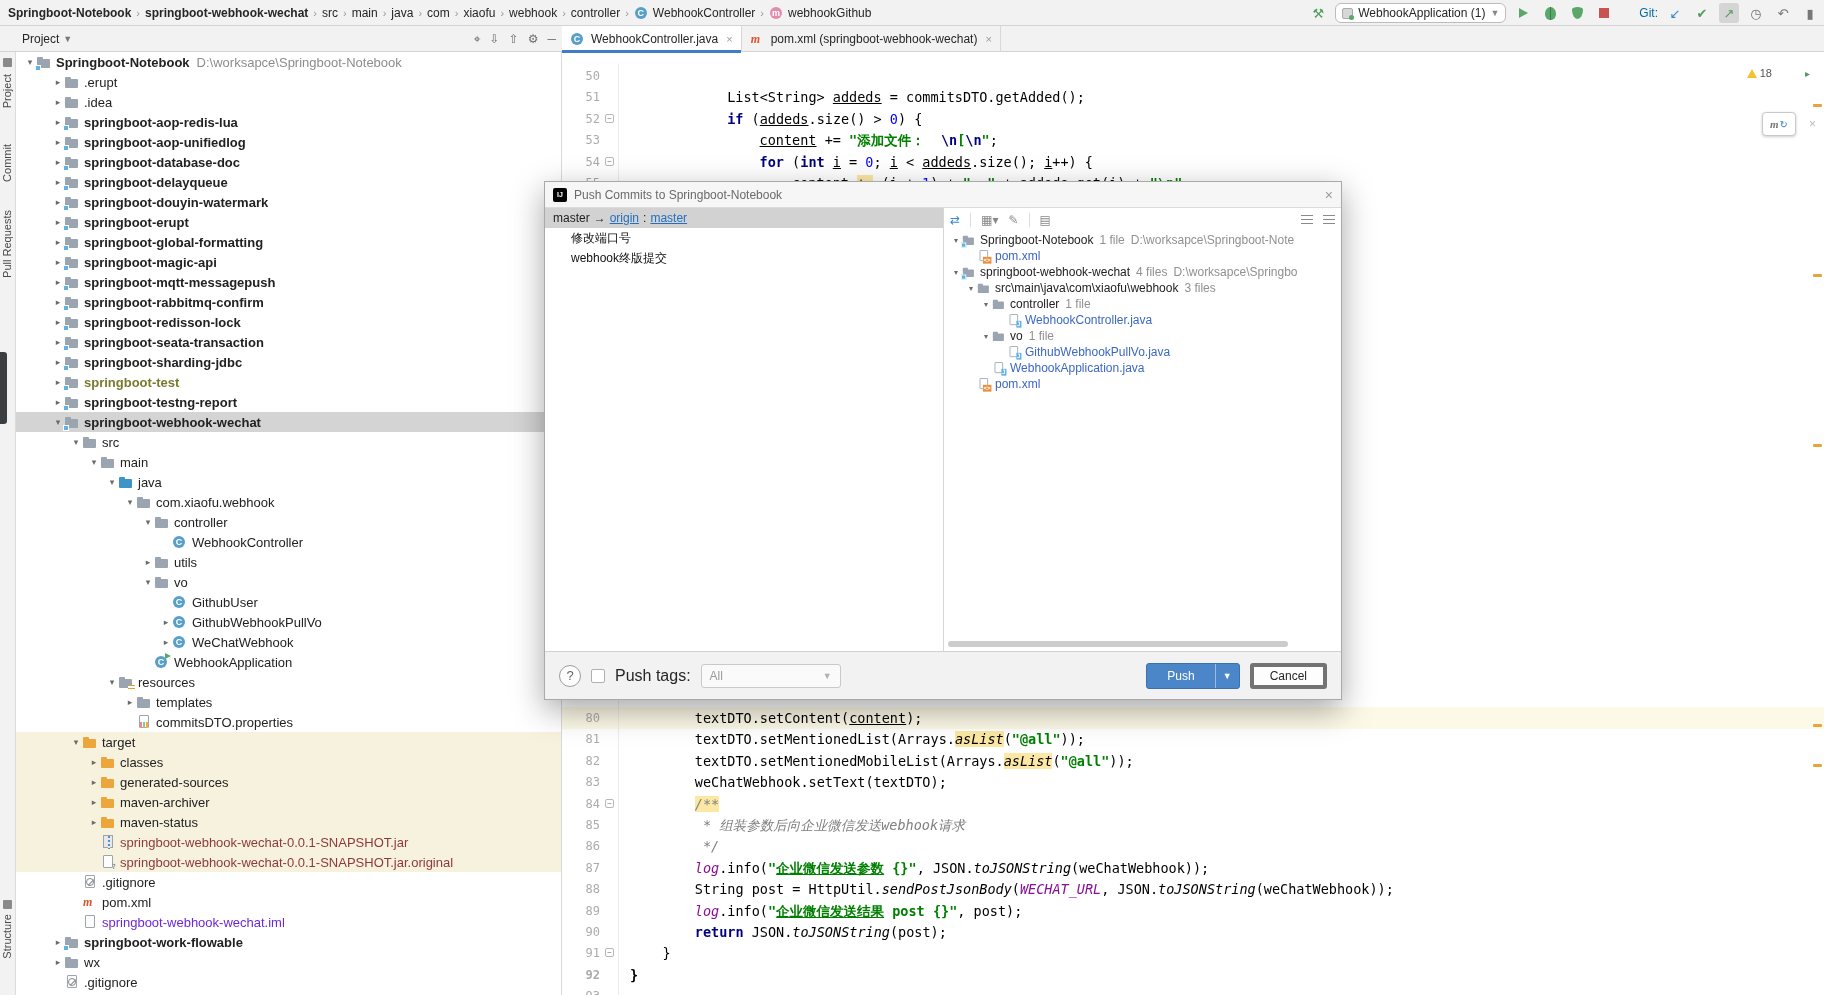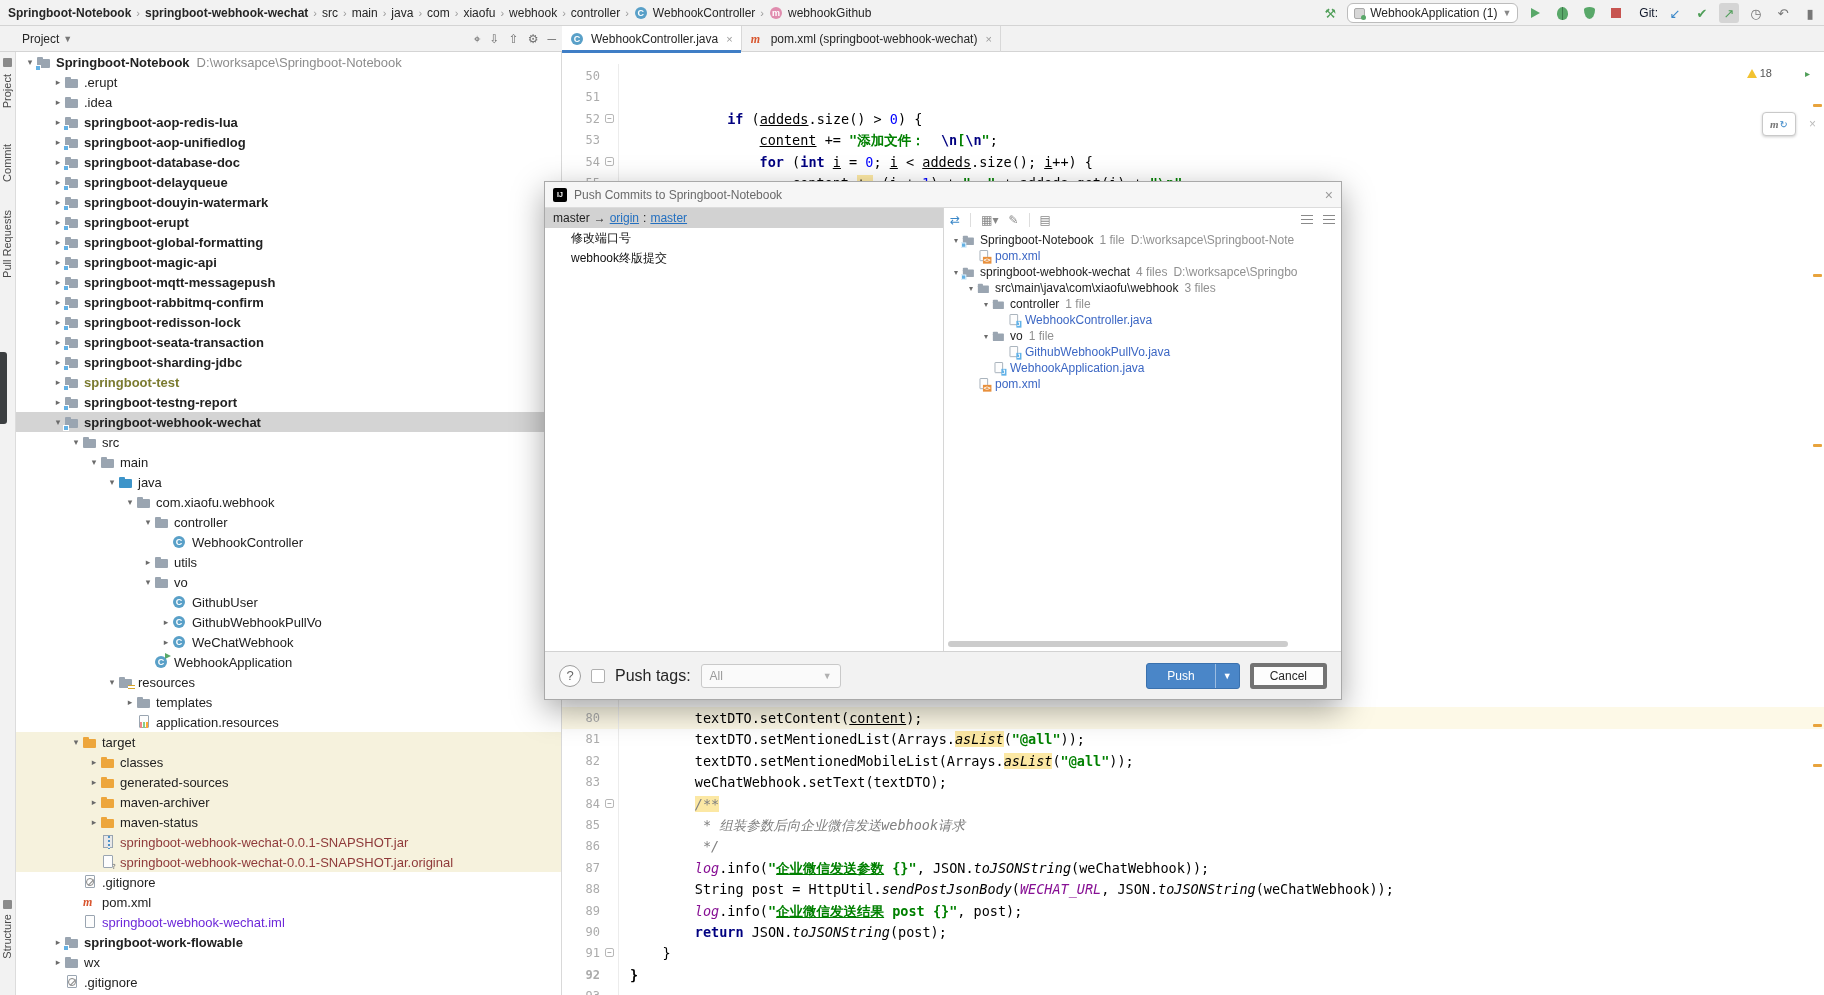--- a/index.html
+++ b/index.html
@@ -18,21 +18,21 @@
   .tb-icon.pressed { background:#d5d5d5; }
   .run-combo { height:20px; background:#fff; border:1px solid #bcbcbc; border-radius:6px; display:flex; align-items:center; padding:0 6px; gap:5px; font-size:12px; color:#262626; }
   .cfg-ic { width:11px; height:11px; background:#d7d7d7; border:1px solid #aaa; border-radius:2px; position:relative; }
   .cfg-ic::after { content:""; position:absolute; right:-2px; bottom:-2px; width:5px; height:5px; border-radius:50%; background:#59a869; }
   .combo-caret { color:#888; font-size:9px; }
   .play-tri { width:0; height:0; border-left:9px solid #59a869; border-top:5.5px solid transparent; border-bottom:5.5px solid transparent; }
   .bug-ic { width:11px; height:13px; background:#59a869; border-radius:50% 50% 45% 45%; position:relative; }
   .bug-ic::after { content:""; position:absolute; left:5px; top:0; width:1px; height:13px; background:#3d7a4b; }
   .cov-ic { width:11px; height:12px; background:#59a869; border-radius:50% 50% 50% 50%/20% 20% 75% 75%; }
   .stop-sq { width:10px; height:10px; background:#c75450; }
-  .git-label { font-size:12px; color:#0f172a; margin-left:6px; }
+  .git-label { font-size:12px; color:#0369a1; margin-left:18px; }
   .blue { color:#3a87c8; } .green { color:#4f9e58; } .grayish { color:#777; }
 
   
   #second-row { position:absolute; left:0; top:26px; width:1824px; height:26px; background:#f2f2f2; border-bottom:1px solid #d4d4d4; }
   #project-header { position:absolute; left:16px; top:0; width:546px; height:26px; display:flex; align-items:center; padding:0 6px; }
   #project-header .ph-title { font-size:12px; color:#262626; }
   #project-header .ph-caret { color:#777; font-size:9px; margin-left:4px; }
   #ph-icons { margin-left:auto; display:flex; gap:9px; align-items:center; }
   #ph-icons span { color:#6e6e6e; font-size:12px; cursor:default; }
   #tab-bar { position:absolute; left:562px; top:0; right:0; height:26px; display:flex; }
@@ -479,21 +479,21 @@
         <span class="ic"><span class="fold"></span></span>
         <span class="lbl">templates</span>
       </div>
       <div class="tree-row">
         <span style="width:108px;flex:none"></span>
         <span class="chev"></span>
         <span class="ic">
           <span class="doc"></span>
           <span class="propbars"></span>
         </span>
-        <span class="lbl">application.resources</span>
+        <span class="lbl">commitsDTO.properties</span>
       </div>
       <div class="tree-row ex">
         <span style="width:54px;flex:none"></span>
         <span class="chev">▾</span>
         <span class="ic"><span class="fold orange"></span></span>
         <span class="lbl">target</span>
       </div>
       <div class="tree-row ex">
         <span style="width:72px;flex:none"></span>
         <span class="chev">▸</span>
@@ -581,21 +581,21 @@
         </span>
         <span class="lbl">.gitignore</span>
       </div>
     </div>
 
   <div id="editor">
     <div id="cur-line" style="top: 643px;"></div>
     <div id="gutter-border"></div>
     <div id="code-lines">
         <div class="code-line" style="top: 1px;"><span class="lnum">50</span><span class="code-text" style="padding-left:0px"></span></div>
-        <div class="code-line" style="top: 22.4px;"><span class="lnum">51</span></div>
+        <div class="code-line" style="top: 22.4px;"><span class="lnum">51</span><span class="code-text" style="padding-left:97.19999999999999px"><span class="t-d">List&lt;String&gt; </span><span class="t-v">addeds</span><span class="t-d"> = commitsDTO.getAdded();</span></span></div>
         <div class="code-line" style="top: 43.8px;"><span class="lnum">52</span><span class="fold-box">−</span><span class="code-text" style="padding-left:97.19999999999999px"><span class="t-k">if</span><span class="t-d"> (</span><span class="t-v">addeds</span><span class="t-d">.size() &gt; </span><span class="t-n">0</span><span class="t-d">) {</span></span></div>
         <div class="code-line" style="top: 65.2px;"><span class="lnum">53</span><span class="code-text" style="padding-left:129.6px"><span class="t-v">content</span><span class="t-d"> += </span><span class="t-s">"添加文件：  </span><span class="t-e">\n</span><span class="t-s">[</span><span class="t-e">\n</span><span class="t-s">"</span><span class="t-d">;</span></span></div>
         <div class="code-line" style="top: 86.6px;"><span class="lnum">54</span><span class="fold-box">−</span><span class="code-text" style="padding-left:129.6px"><span class="t-k">for</span><span class="t-d"> (</span><span class="t-k">int</span><span class="t-d"> </span><span class="t-v">i</span><span class="t-d"> = </span><span class="t-n">0</span><span class="t-d">; </span><span class="t-v">i</span><span class="t-d"> &lt; </span><span class="t-v">addeds</span><span class="t-d">.size(); </span><span class="t-v">i</span><span class="t-d">++) {</span></span></div>
         <div class="code-line" style="top: 108px;"><span class="lnum">55</span><span class="code-text" style="padding-left:162px"><span class="t-v">content</span><span class="t-d"> </span><span class="t-mh">+=</span><span class="t-d"> (</span><span class="t-v">i</span><span class="t-d"> + </span><span class="t-n">1</span><span class="t-d">) + </span><span class="t-s">". "</span><span class="t-d"> + </span><span class="t-v">addeds</span><span class="t-d">.get(</span><span class="t-v">i</span><span class="t-d">) + </span><span class="t-s">"\n"</span><span class="t-d">;</span></span></div>
         <div class="code-line" style="top: 643px;"><span class="lnum">80</span><span class="code-text" style="padding-left:64.8px"><span class="t-d">textDTO.setContent(</span><span class="t-v">content</span><span class="t-d">);</span></span></div>
         <div class="code-line" style="top: 664.4px;"><span class="lnum">81</span><span class="code-text" style="padding-left:64.8px"><span class="t-d">textDTO.setMentionedList(Arrays.</span><span class="t-mh">asList</span><span class="t-d">(</span><span class="t-s">"@all"</span><span class="t-d">));</span></span></div>
         <div class="code-line" style="top: 685.8px;"><span class="lnum">82</span><span class="code-text" style="padding-left:64.8px"><span class="t-d">textDTO.setMentionedMobileList(Arrays.</span><span class="t-mh">asList</span><span class="t-d">(</span><span class="t-s">"@all"</span><span class="t-d">));</span></span></div>
         <div class="code-line" style="top: 707.2px;"><span class="lnum">83</span><span class="code-text" style="padding-left:64.8px"><span class="t-d">weChatWebhook.setText(textDTO);</span></span></div>
         <div class="code-line" style="top: 728.6px;"><span class="lnum">84</span><span class="fold-box">−</span><span class="code-text" style="padding-left:64.8px"><span class="t-ch">/**</span></span></div>
         <div class="code-line" style="top: 750px;"><span class="lnum">85</span><span class="code-text" style="padding-left:64.8px"><span class="t-c"> * 组装参数后向企业微信发送webhook请求</span></span></div>

